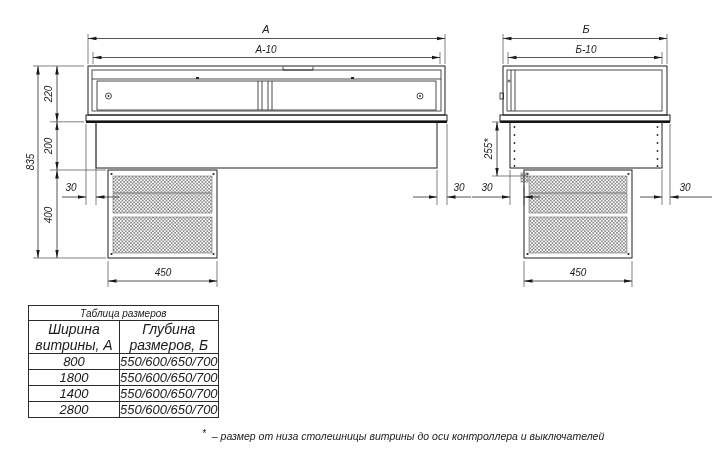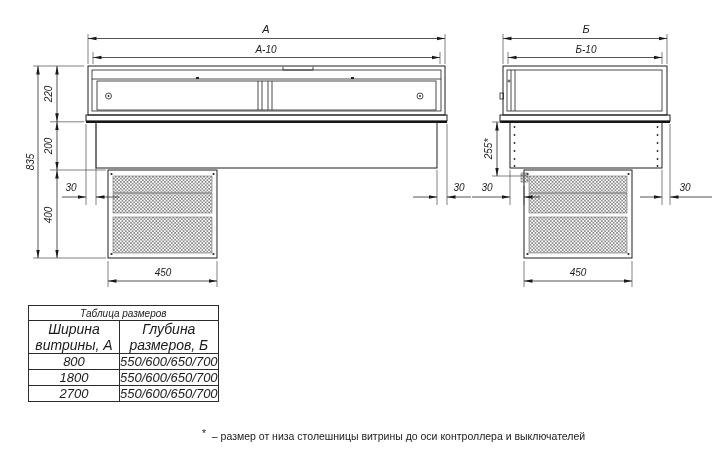--- a/index.html
+++ b/index.html
@@ -18,21 +18,21 @@
   .screw{fill:#222;}
   .size-table{position:absolute;left:28px;top:305px;border-collapse:collapse;
       color:#1a1a1a;font-style:italic;background:#fff;padding-left:26px;}
   .size-table td,.size-table th{border:1px solid #2b2b2b;padding:0;text-align:center;
       font-weight:normal;vertical-align:middle;}
   .size-table .t-title{height:15px;font-size:10px;}
   .size-table .t-head th{height:15px;font-size:14px;}
   .size-table td{height:13.6px;font-size:13px;}
   .size-table td:first-child,.size-table th:first-child{width:90px;}
   .size-table td:last-child,.size-table th:last-child{width:72px;}
-  .footnote{position:absolute;left:202px;top:430px;font-size:10.5px;
+  .footnote{position:absolute;left:202px;top:430px;font-style:italic;font-size:10.5px;
       color:#1a1a1a;white-space:nowrap;}
   .footnote .mark{position:relative;top:-3px;margin-right:3px;font-size:10px;}
 </style>
 </head>
 <body>
 
 <div id="stage">
 
 <svg width="720" height="475" viewBox="0 0 720 475">
   <defs>
@@ -244,21 +244,25 @@
   <tbody>
         <tr>
           <td>800</td>
           <td>550/600/650/700</td>
         </tr>
         <tr>
           <td>1800</td>
           <td>550/600/650/700</td>
         </tr>
         <tr>
-          <td>2700</td>
+          <td>1400</td>
+          <td>550/600/650/700</td>
+        </tr>
+        <tr>
+          <td>2800</td>
           <td>550/600/650/700</td>
         </tr>
       </tbody>
 </table>
 
 <div class="footnote">
   <span class="mark">*</span>
   <span>– размер от низа столешницы витрины до оси контроллера и выключателей</span>
 </div>
 

